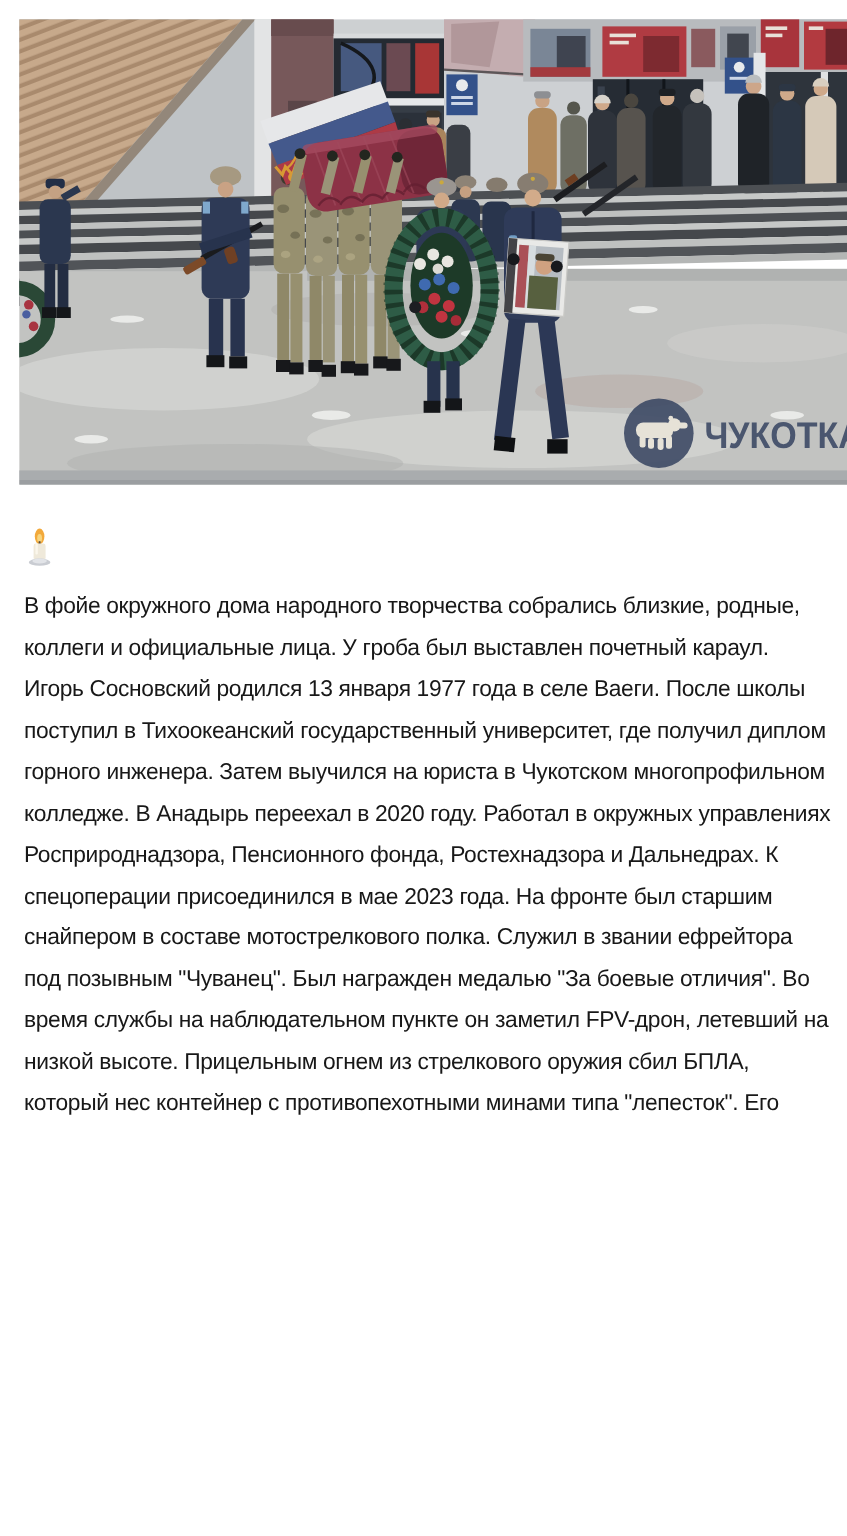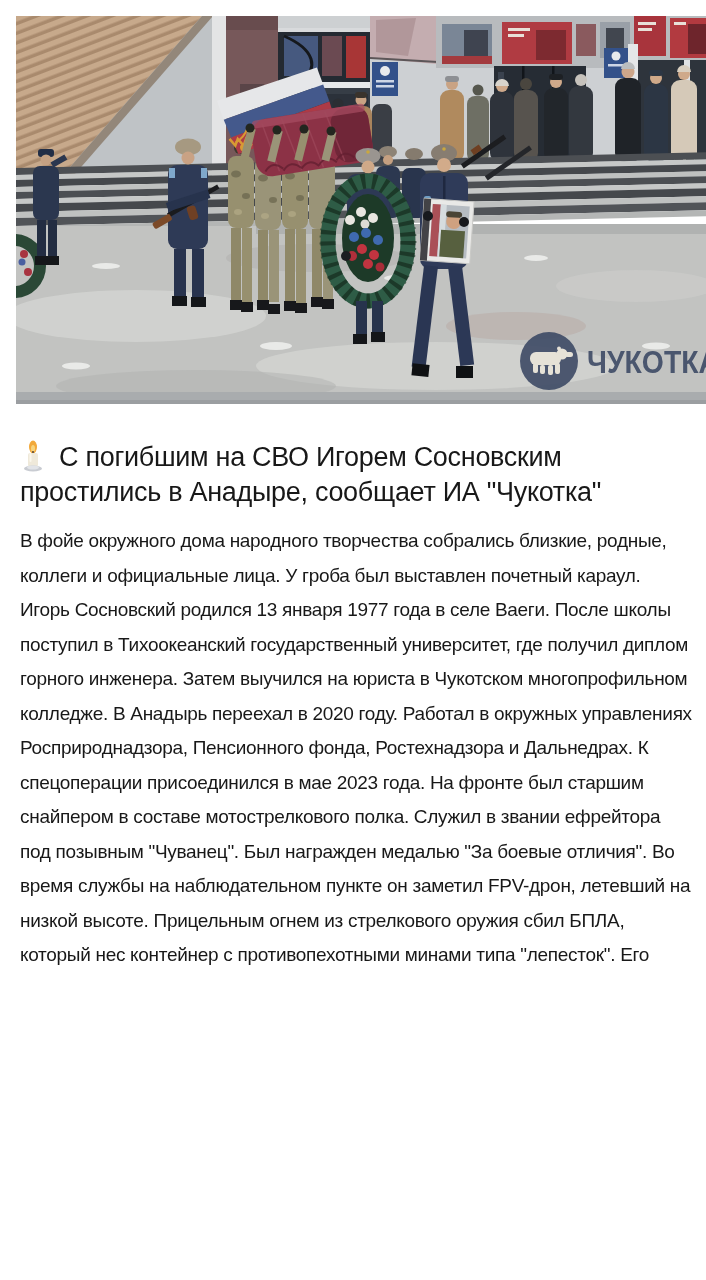--- a/index.html
+++ b/index.html
@@ -402,17 +402,17 @@
 
   <section class="post-text">
     <p class="headline"><span class="candle"><svg width="27" height="32" viewBox="0 0 27 32">
             <ellipse cx="13" cy="7" rx="4" ry="6.5" fill="#f2a93b"></ellipse>
             <ellipse cx="13" cy="8.5" rx="2" ry="3.5" fill="#f8d57e"></ellipse>
             <rect x="12.2" y="11" width="1.6" height="3" fill="#5a4a3a"></rect>
             <rect x="8" y="13" width="10" height="14" rx="2" fill="#efe9da"></rect>
             <rect x="9.5" y="13" width="2" height="9" rx="1" fill="#fbf7ec"></rect>
             <ellipse cx="13" cy="28.5" rx="9" ry="3" fill="#c9ccd2"></ellipse>
             <ellipse cx="13" cy="27.5" rx="6" ry="2" fill="#e2e4e8"></ellipse>
-          </svg></span><span>С погибшим на СВО Игорем Сосновским простились в Анадыре, сообщает ИА "Чукотка"</span></p>
+          </svg></span></p>
     <p class="body-text">В фойе окружного дома народного творчества собрались близкие, родные, коллеги и официальные лица. У гроба был выставлен почетный караул. Игорь Сосновский родился 13 января 1977 года в селе Ваеги. После школы поступил в Тихоокеанский государственный университет, где получил диплом горного инженера. Затем выучился на юриста в Чукотском многопрофильном колледже. В Анадырь переехал в 2020 году. Работал в окружных управлениях Росприроднадзора, Пенсионного фонда, Ростехнадзора и Дальнедрах. К спецоперации присоединился в мае 2023 года. На фронте был старшим снайпером в составе мотострелкового полка. Служил в звании ефрейтора под позывным "Чуванец". Был награжден медалью "За боевые отличия". Во время службы на наблюдательном пункте он заметил FPV-дрон, летевший на низкой высоте. Прицельным огнем из стрелкового оружия сбил БПЛА, который нес контейнер с противопехотными минами типа "лепесток". Его</p>
   </section>
 
 </div>
 
 </body></html>

